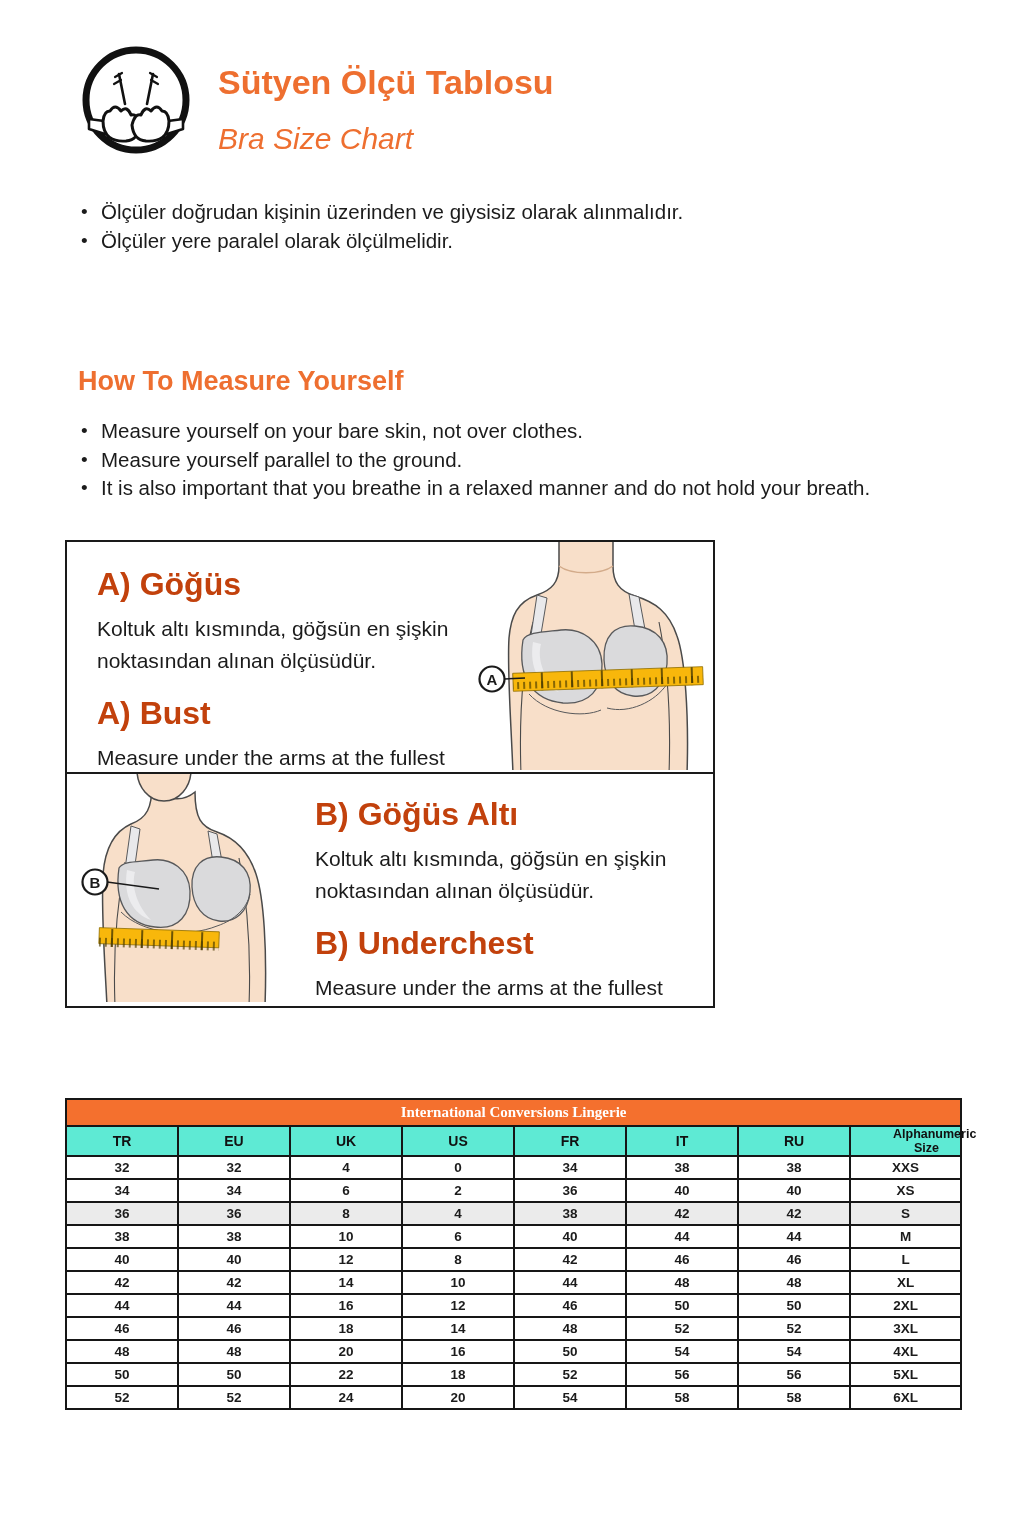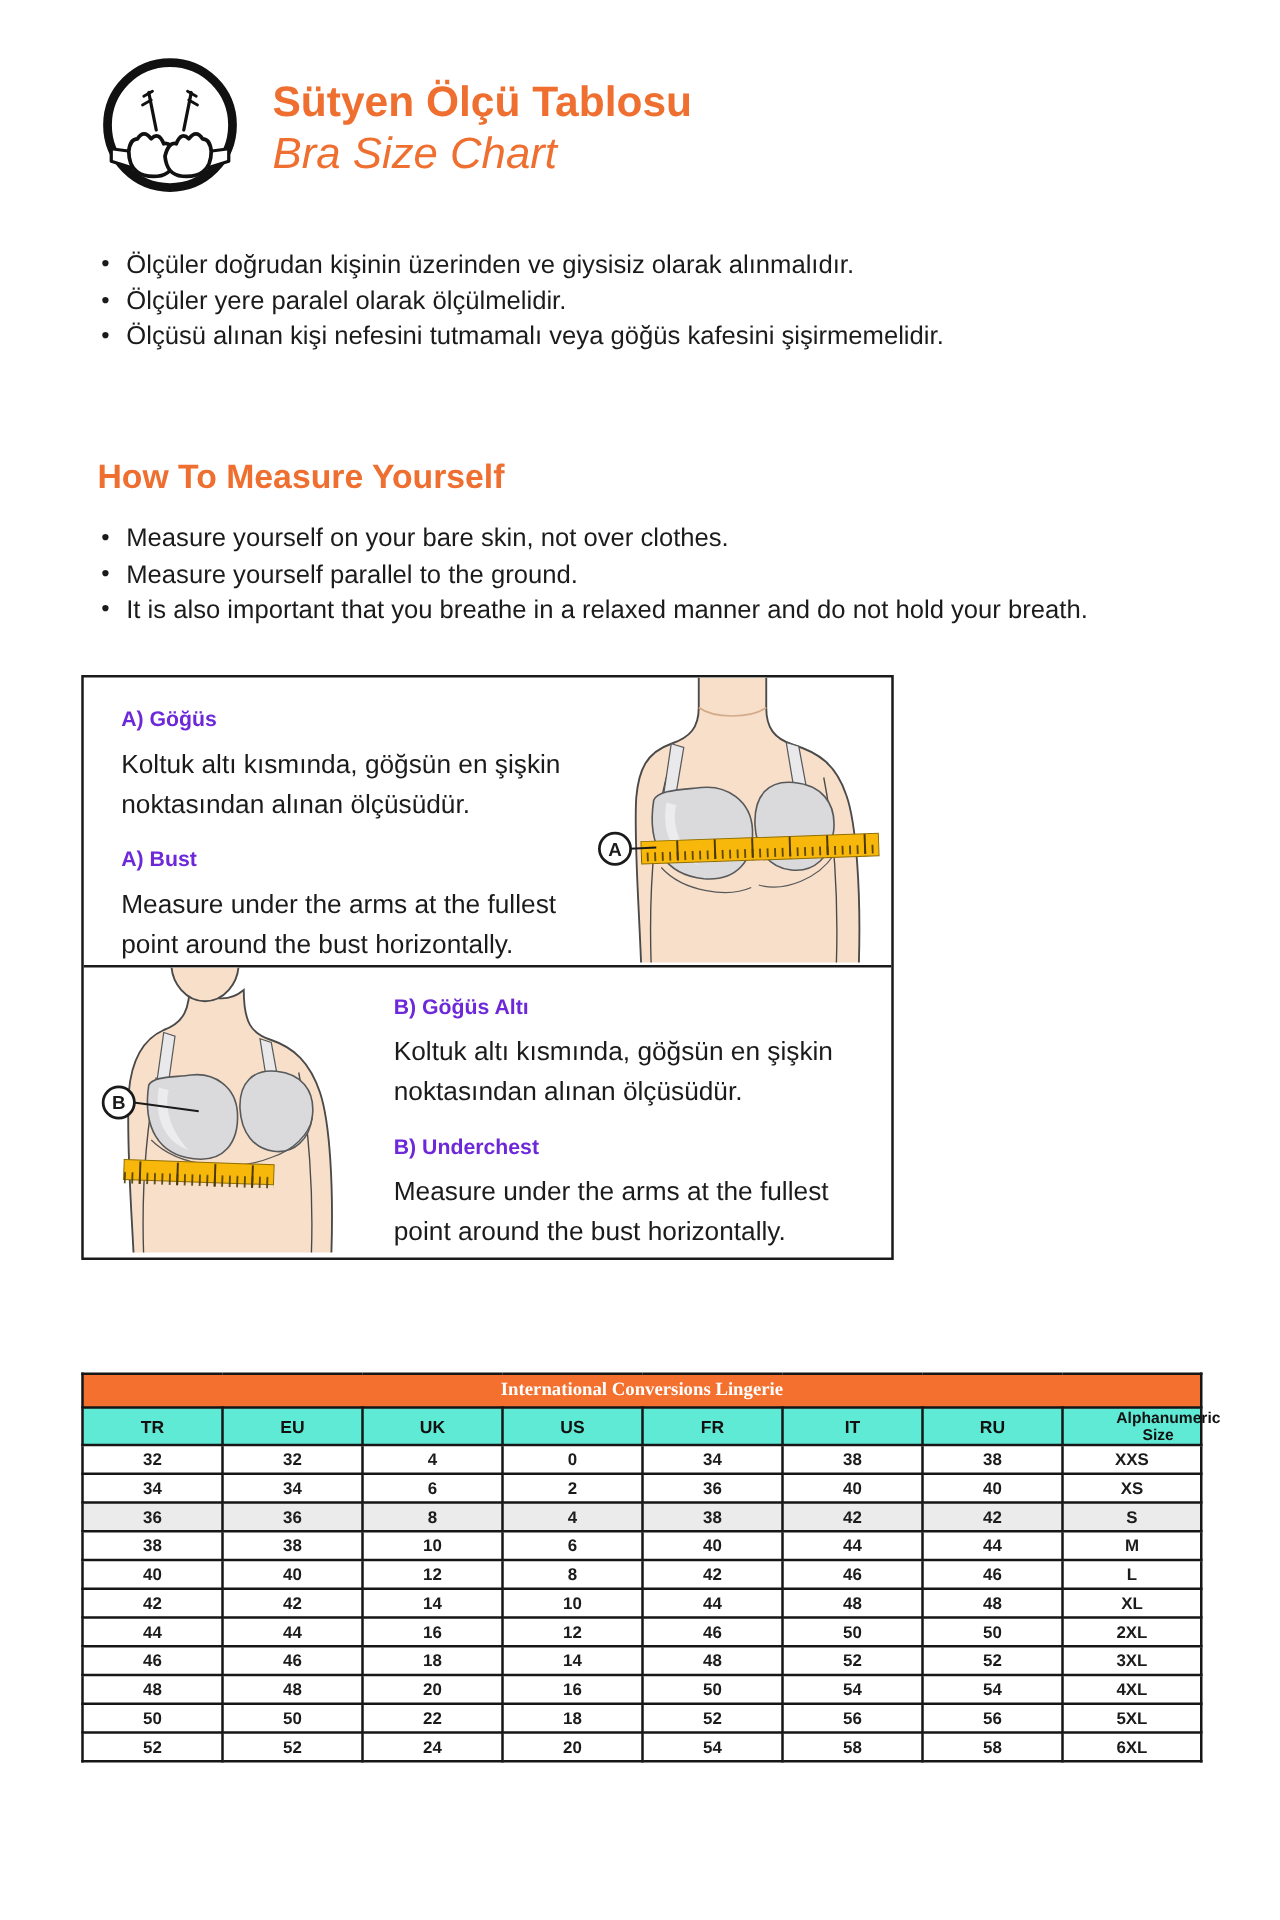--- a/index.html
+++ b/index.html
@@ -6,40 +6,40 @@
   html,body { margin:0; padding:0; }
   body {
     width:1024px; height:1536px; background:#ffffff; position:relative;
     font-family:"Liberation Sans", sans-serif; color:#1b1b1b;
     overflow:hidden;
   }
   
   .logo { position:absolute; left:79px; top:43px; width:114px; height:114px; }
   .title-block { position:absolute; left:218px; top:63px; }
   .doc-title { font-size:34px; font-weight:bold; color:#EE6F30; line-height:38px; }
-  .doc-subtitle { font-size:35px; font-style:italic; color:#EE6F30; line-height:36px; margin-top:4px; }
+  .doc-subtitle { font-size:30px; font-style:italic; color:#EE6F30; line-height:36px; margin-top:20px; }
 
   
   .section { position:absolute; left:78px; width:900px; }
   .section-tr { top:198px; }
   .section-en { top:366px; }
   .section-heading { font-size:27px; font-weight:bold; color:#EE6F30; margin:0 0 20px 0; }
   ul.bullets { list-style:none; margin:0; padding:0; font-size:20.5px; line-height:28.5px; color:#1b1b1b; }
   ul.bullets li { position:relative; padding-left:23px; }
   ul.bullets li::before { content:"\2022"; position:absolute; left:3px; top:0; font-size:19px; }
 
   
   .measure-box { position:absolute; left:65px; top:540px; width:650px; height:468px;
     border:2px solid #1a1a1a; background:#fff; }
   .panel { position:relative; width:100%; height:232px; overflow:hidden; }
   .panel-top { border-bottom:2px solid #1a1a1a; }
   .panel-text { position:absolute; }
   .panel-top .panel-text { left:30px; top:24px; width:385px; }
   .panel-bottom .panel-text { left:248px; top:22px; width:380px; }
-  .box-heading { font-size:17px; font-weight:bold; color:#6d28d9; margin:0 0 10px 0; }
+  .box-heading { font-size:32px; font-weight:bold; color:#c2410c; margin:0 0 10px 0; }
   .box-body { font-size:21px; line-height:32px; margin:0 0 18px 0; color:#1b1b1b; }
   .figure { position:absolute; top:0; }
   .figure-a { right:0; width:246px; height:228px; }
   .figure-b { left:0; width:252px; height:228px; }
 
   
   .size-table { position:absolute; left:65px; top:1098px; width:895px;
     border-collapse:collapse; table-layout:fixed; }
   .size-table td, .size-table th { border:2px solid #161616; text-align:center;
     vertical-align:middle; font-weight:bold; padding:0; }
@@ -74,21 +74,20 @@
 
 <div class="title-block">
   <div class="doc-title">Sütyen Ölçü Tablosu</div>
   <div class="doc-subtitle">Bra Size Chart</div>
 </div>
 
 <div class="section section-tr">
   <ul class="bullets">
     <li>Ölçüler doğrudan kişinin üzerinden ve giysisiz olarak alınmalıdır.</li>
     <li>Ölçüler yere paralel olarak ölçülmelidir.</li>
-    <li>Ölçüsü alınan kişi nefesini tutmamalı veya göğüs kafesini şişirmemelidir.</li>
   </ul>
 </div>
 
 <div class="section section-en">
   <h2 class="section-heading">How To Measure Yourself</h2>
   <ul class="bullets">
     <li>Measure yourself on your bare skin, not over clothes.</li>
     <li>Measure yourself parallel to the ground.</li>
     <li>It is also important that you breathe in a relaxed manner and do not hold your breath.</li>
   </ul>

